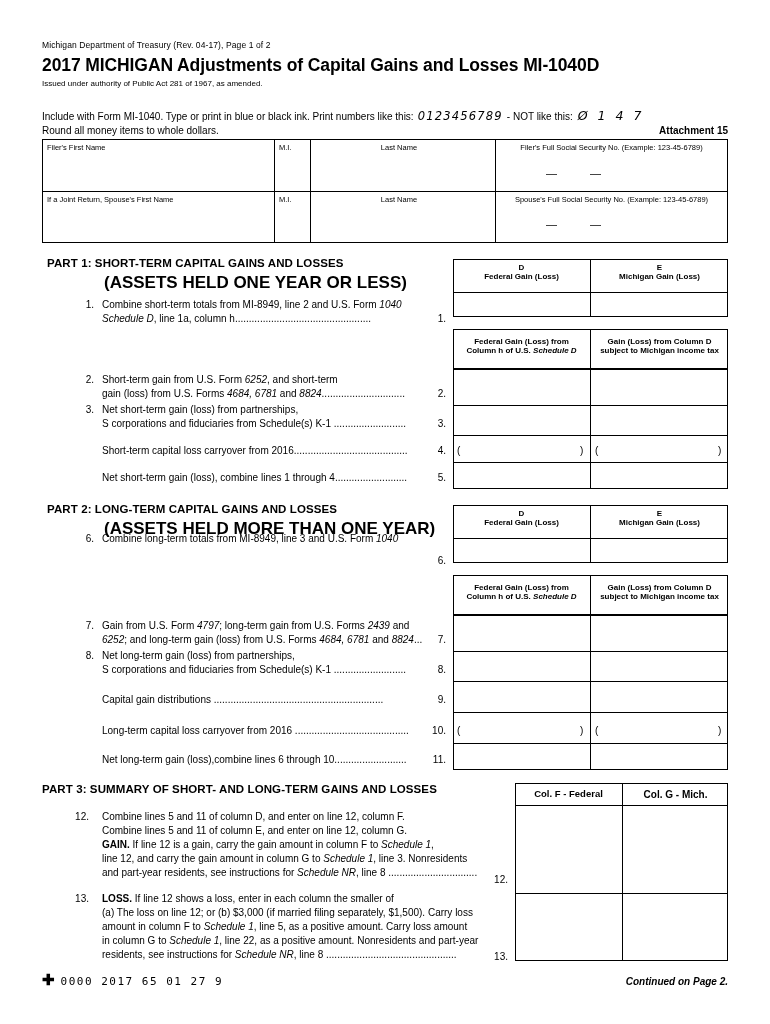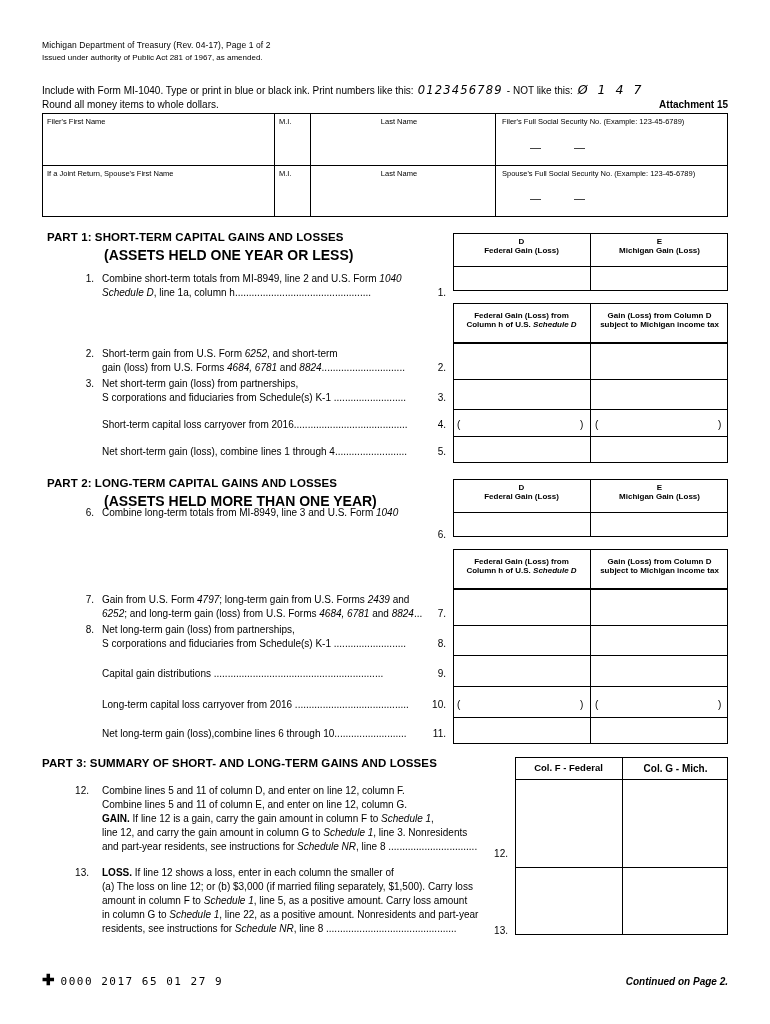--- a/index.html
+++ b/index.html
@@ -99,20 +99,21 @@
     padding: 3px 12px 0 4px;
     font-size: 7.5px;
   }
   .cell.first { width: 232px; border-right: 1px solid #000; }
   .cell.mi { width: 36px; border-right: 1px solid #000; }
   .cell.last { flex: 1; text-align: center; }
   .name-right {
     flex: 1;
     display: flex;
     flex-direction: column;
+    text-align: center;
   }
   .ssn-row {
     flex: 1;
     box-sizing: border-box;
     padding: 3px 6px 0 6px;
     font-size: 7.5px;
     position: relative;
   }
   .ssn-row.top { border-bottom: 1px solid #000; }
   .ssn-dashes {
@@ -124,21 +125,21 @@
   }
   .ssn-dashes span { display: inline-block; width: 44px; }
 
   
   .part-head {
     font-size: 11.5px;
     font-weight: bold;
     letter-spacing: 0.1px;
   }
   .part-sub {
-    font-size: 14px;
+    font-size: 17px;
     font-weight: bold;
     padding-left: 57px;
   }
   .section {
     position: relative;
   }
   .lnum {
     position: absolute;
     font-size: 10px;
     text-align: right;
@@ -206,20 +207,21 @@
     font-style: italic;
   }
 </style>
 </head>
 <body>
 
 <div class="page">
   <div class="inner">
 
     <div class="dept-line">Michigan Department of Treasury (Rev. 04-17), Page 1 of 2</div>
+    <div class="main-title">2017 MICHIGAN Adjustments of Capital Gains and Losses MI-1040D</div>
     <div class="issued-line">Issued under authority of Public Act 281 of 1967, as amended.</div>
 
     <div class="include-row">
       <span>Include with Form MI-1040. Type or print in blue or black ink. Print numbers like this:</span>
       <span class="handprint" style="margin-left:4px">0123456789</span>
       <span style="margin-left:4px">- NOT like this:</span>
       <span class="handprint2" style="margin-left:5px">Ø 1 4 7</span>
     </div>
 
     <div class="round-row">

